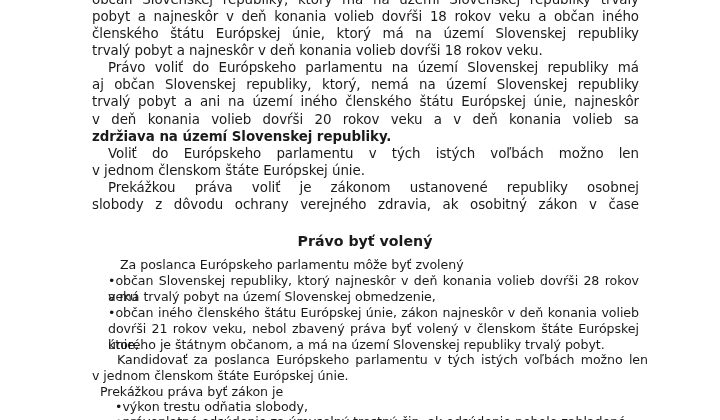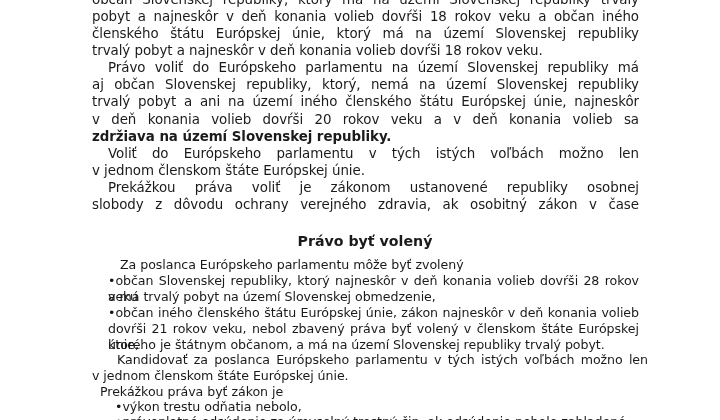--- a/index.html
+++ b/index.html
@@ -58,16 +58,16 @@
 
   <div class="ln s2" style="left:108px;top:257px;margin-left:12px;">Za poslanca Európskeho parlamentu môže byť zvolený</div>
   <div class="ln s2 j" style="left:108px;width:531px;top:273px;">•občan Slovenskej republiky, ktorý najneskôr v deň konania volieb dovŕši 28 rokov veku</div>
   <div class="ln s2" style="left:108px;top:289px;">a má trvalý pobyt na území Slovenskej obmedzenie,</div>
   <div class="ln s2 j" style="left:108px;width:531px;top:305px;">•občan iného členského štátu Európskej únie, zákon najneskôr v deň konania volieb</div>
   <div class="ln s2 j" style="left:108px;width:531px;top:321px;">dovŕši 21 rokov veku, nebol zbavený práva byť volený v členskom štáte Európskej únie,</div>
   <div class="ln s2" style="left:108px;top:337px;">ktorého je štátnym občanom, a má na území Slovenskej republiky trvalý pobyt.</div>
   <div class="ln s2 j" style="left:108px;width:531px;top:352px;margin-left:9px;">Kandidovať za poslanca Európskeho parlamentu v tých istých voľbách možno len</div>
   <div class="ln s2" style="left:92px;top:368px;">v jednom členskom štáte Európskej únie.</div>
   <div class="ln s2" style="left:100px;top:384px;">Prekážkou práva byť zákon je</div>
-  <div class="ln s2" style="left:115px;top:399px;">•výkon trestu odňatia nebolo,</div>
+  <div class="ln s2" style="left:115px;top:399px;">•výkon trestu odňatia slobody,</div>
   <div class="ln s2" style="left:115px;top:414px;">•právoplatné odsúdenie za úmyselný trestný čin, ak odsúdenie nebolo zahladené,</div>
 
 </div>
 
 </body></html>

